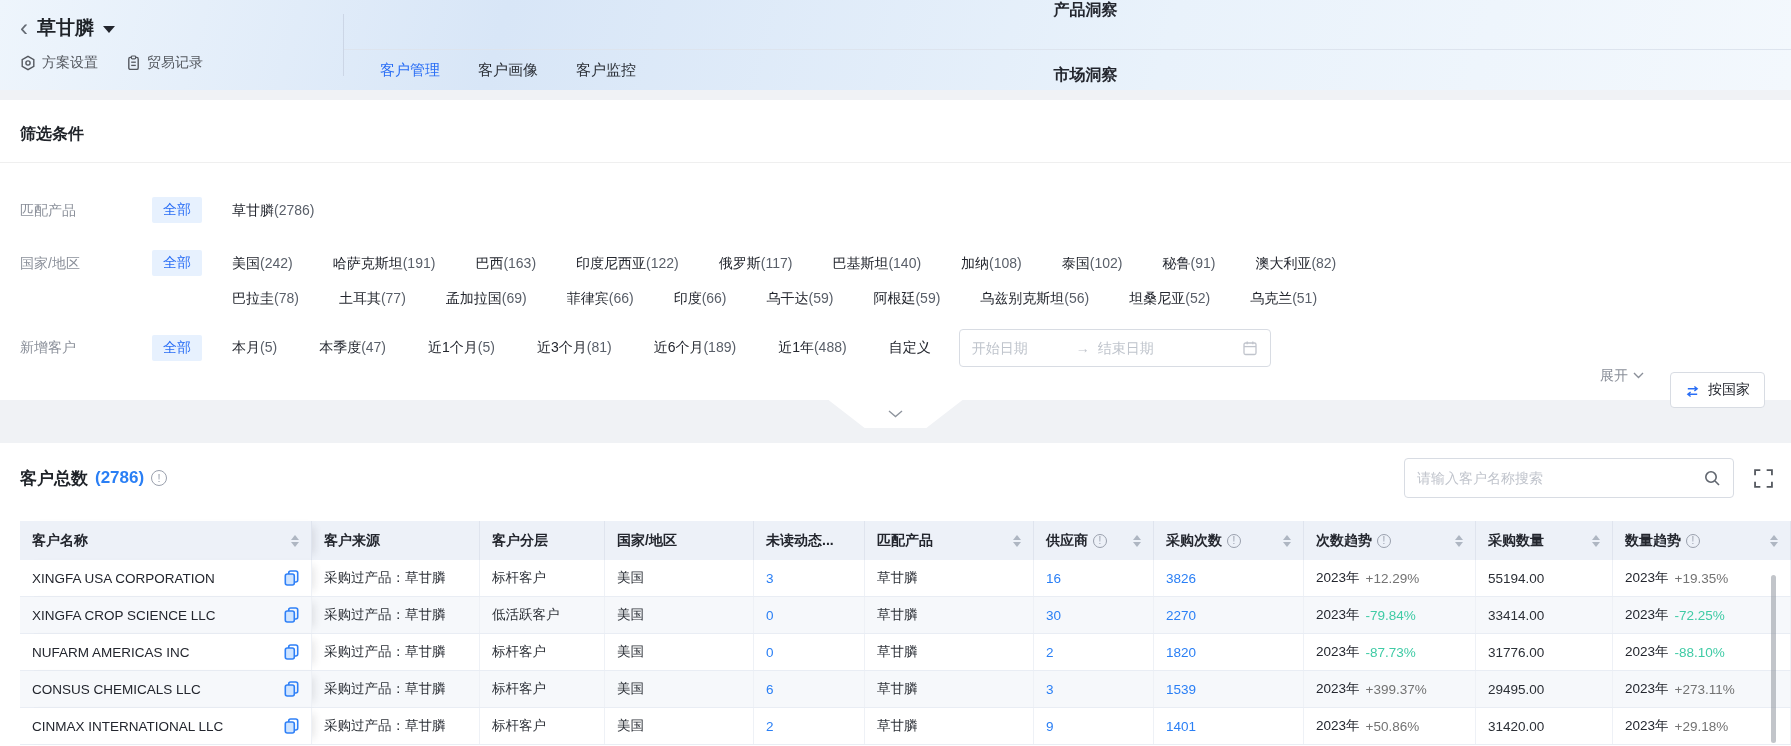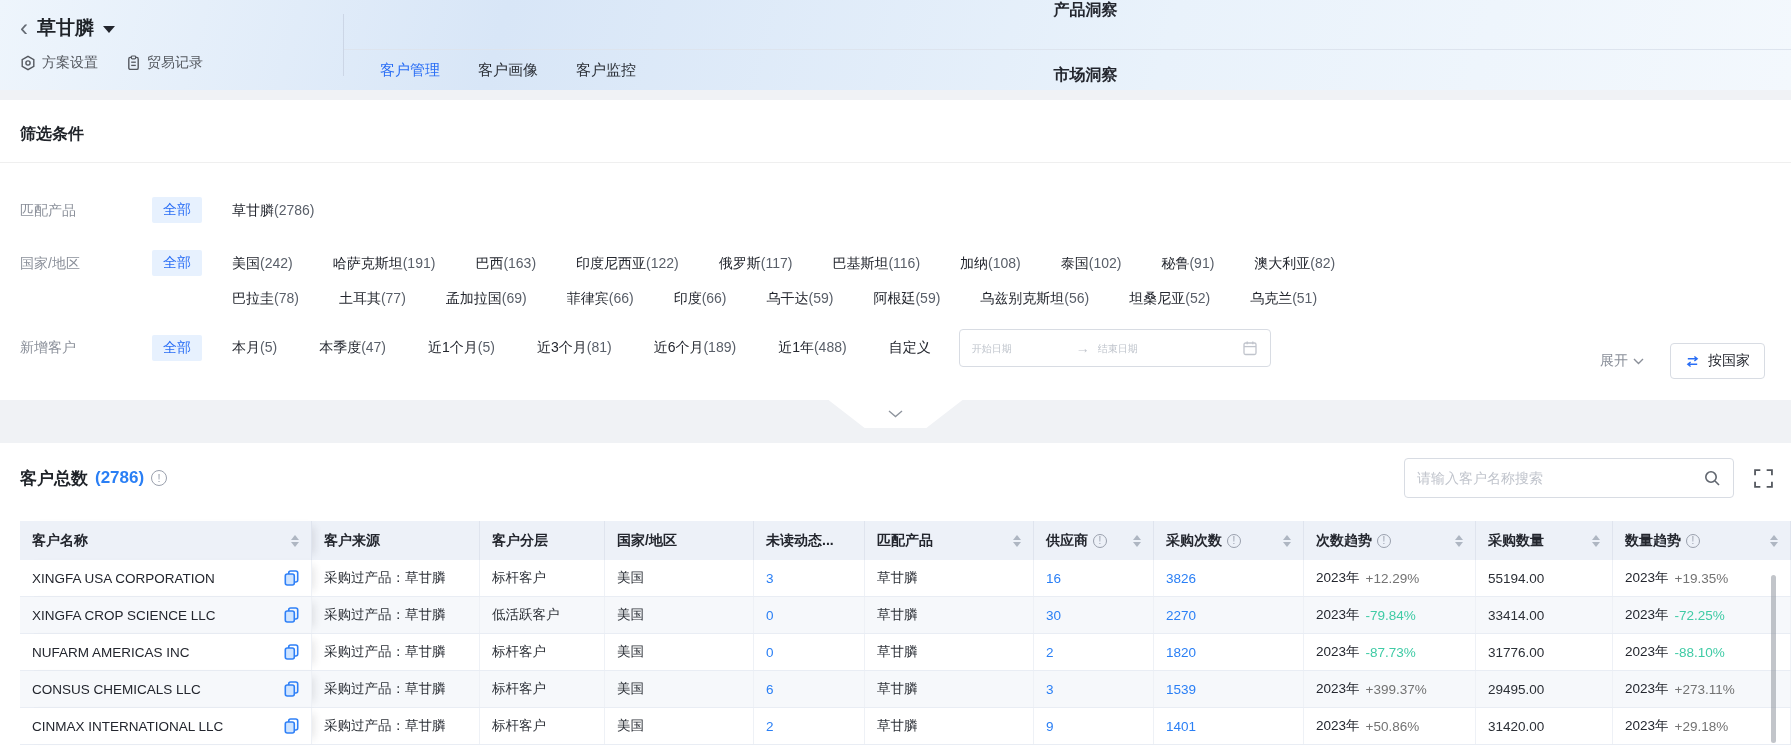--- a/index.html
+++ b/index.html
@@ -44,24 +44,24 @@
   .row-period .f-label { padding-top:0; }
   .all-chip { flex-shrink:0; background:#e7f1fe; color:#2a6ef5; font-size:14px; padding:4px 11px; border-radius:2px; margin-right:30px; cursor:pointer; white-space:nowrap; }
   .f-items { display:flex; column-gap:42px; padding-top:5px; }
   .row-period .f-items { padding-top:0; }
   .country-wrap { display:flex; flex-direction:column; gap:17px; padding-top:5px; }
   .c-row { display:flex; gap:40px; }
   .f-item { font-size:14px; color:#23262e; white-space:nowrap; cursor:pointer; }
   .f-count { color:#595f69; }
   .country-controls { position:absolute; right:26px; top:243px; display:flex; align-items:center; gap:26px; }
   .expand-link { display:flex; align-items:center; gap:5px; color:#8a8f99; font-size:14px; cursor:pointer; }
-  .group-btn { display:flex; align-items:center; gap:8px; border:1px solid #d8dce3; border-radius:4px; background:#fff; padding:8px 14px; font-size:14px; color:#23262e; cursor:pointer; }
+  .group-btn { display:flex; align-items:flex-end; gap:8px; border:1px solid #d8dce3; border-radius:4px; background:#fff; padding:8px 14px; font-size:14px; color:#23262e; cursor:pointer;margin-top:29px; }
   .custom-label { font-size:14px; color:#23262e; margin-left:42px; white-space:nowrap; cursor:pointer; }
   .date-box { display:flex; align-items:center; margin-left:28px; width:312px; height:38px; border:1px solid #d8dce3; border-radius:4px; padding:0 12px; gap:8px; }
-  .date-box input { border:none; outline:none; width:96px; font-size:10px; color:#333; background:transparent; font-family:inherit; }
+  .date-box input { border:none; outline:none; width:96px; font-size:14px; color:#333; background:transparent; font-family:inherit; }
   .date-box input::placeholder { color:#bfc4cc; }
   .date-arrow { color:#c0c4cc; font-size:14px; }
   .cal-ic { margin-left:auto; }
 
   .collapse-tab {
     position:absolute; top:400px; left:50%; transform:translateX(-50%);
     width:134px; height:28px; background:#fff;
     clip-path:polygon(0 0,100% 0,73% 100%,27% 100%);
     display:flex; justify-content:center; align-items:center; cursor:pointer;
   }
@@ -159,21 +159,21 @@
   <div class="filter-row row-country">
     <div class="f-label">国家/地区</div>
     <span class="all-chip">全部</span>
     <div class="country-wrap">
       <div class="c-row" id="country-row1">
           <span class="f-item"><span>美国</span><span class="f-count">(242)</span></span>
           <span class="f-item"><span>哈萨克斯坦</span><span class="f-count">(191)</span></span>
           <span class="f-item"><span>巴西</span><span class="f-count">(163)</span></span>
           <span class="f-item"><span>印度尼西亚</span><span class="f-count">(122)</span></span>
           <span class="f-item"><span>俄罗斯</span><span class="f-count">(117)</span></span>
-          <span class="f-item"><span>巴基斯坦</span><span class="f-count">(116)</span></span>
+          <span class="f-item"><span>巴基斯坦</span><span class="f-count">(140)</span></span>
           <span class="f-item"><span>加纳</span><span class="f-count">(108)</span></span>
           <span class="f-item"><span>泰国</span><span class="f-count">(102)</span></span>
           <span class="f-item"><span>秘鲁</span><span class="f-count">(91)</span></span>
           <span class="f-item"><span>澳大利亚</span><span class="f-count">(82)</span></span>
         </div>
       <div class="c-row" id="country-row2">
           <span class="f-item"><span>巴拉圭</span><span class="f-count">(78)</span></span>
           <span class="f-item"><span>土耳其</span><span class="f-count">(77)</span></span>
           <span class="f-item"><span>孟加拉国</span><span class="f-count">(69)</span></span>
           <span class="f-item"><span>菲律宾</span><span class="f-count">(66)</span></span>

